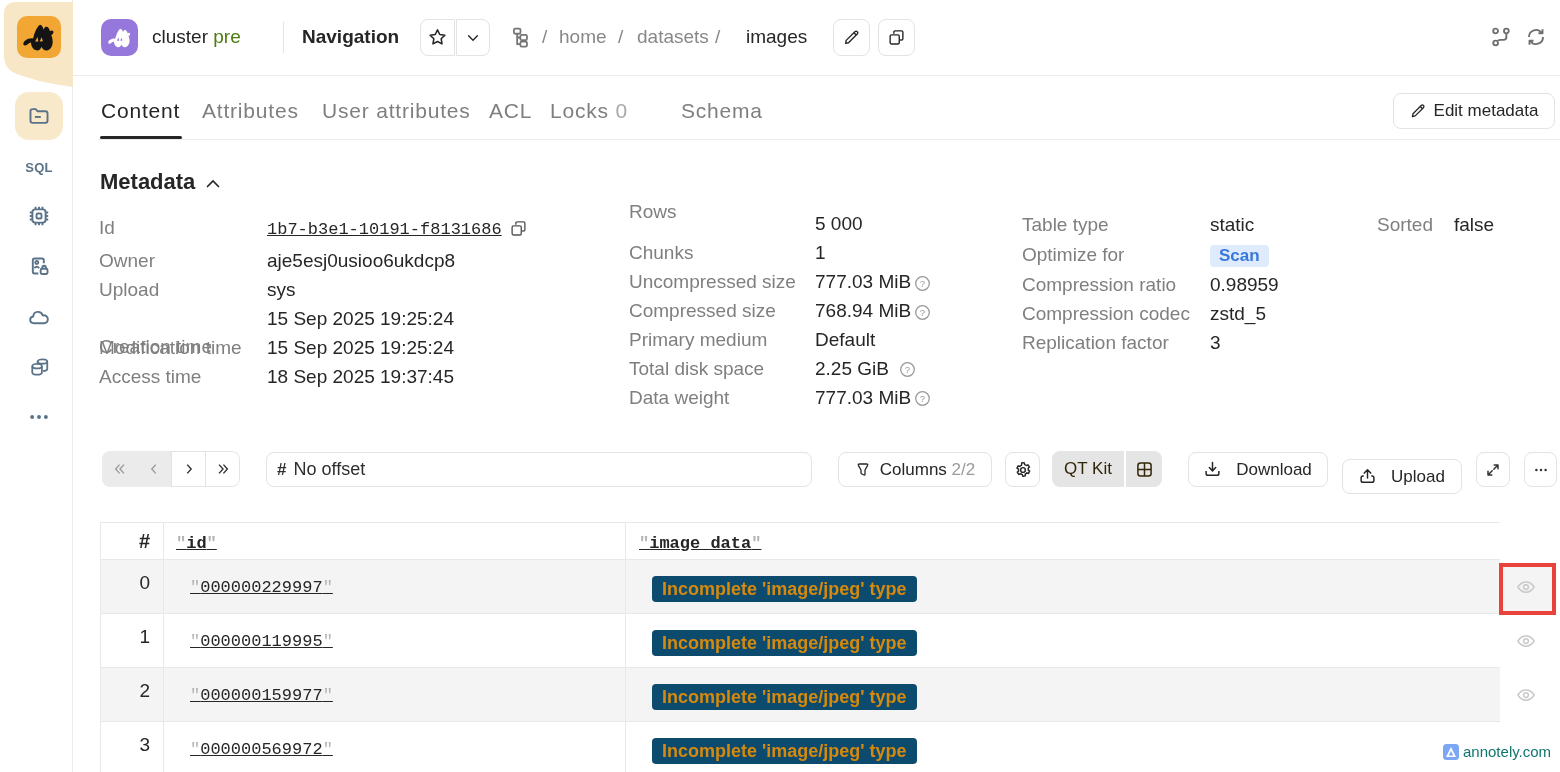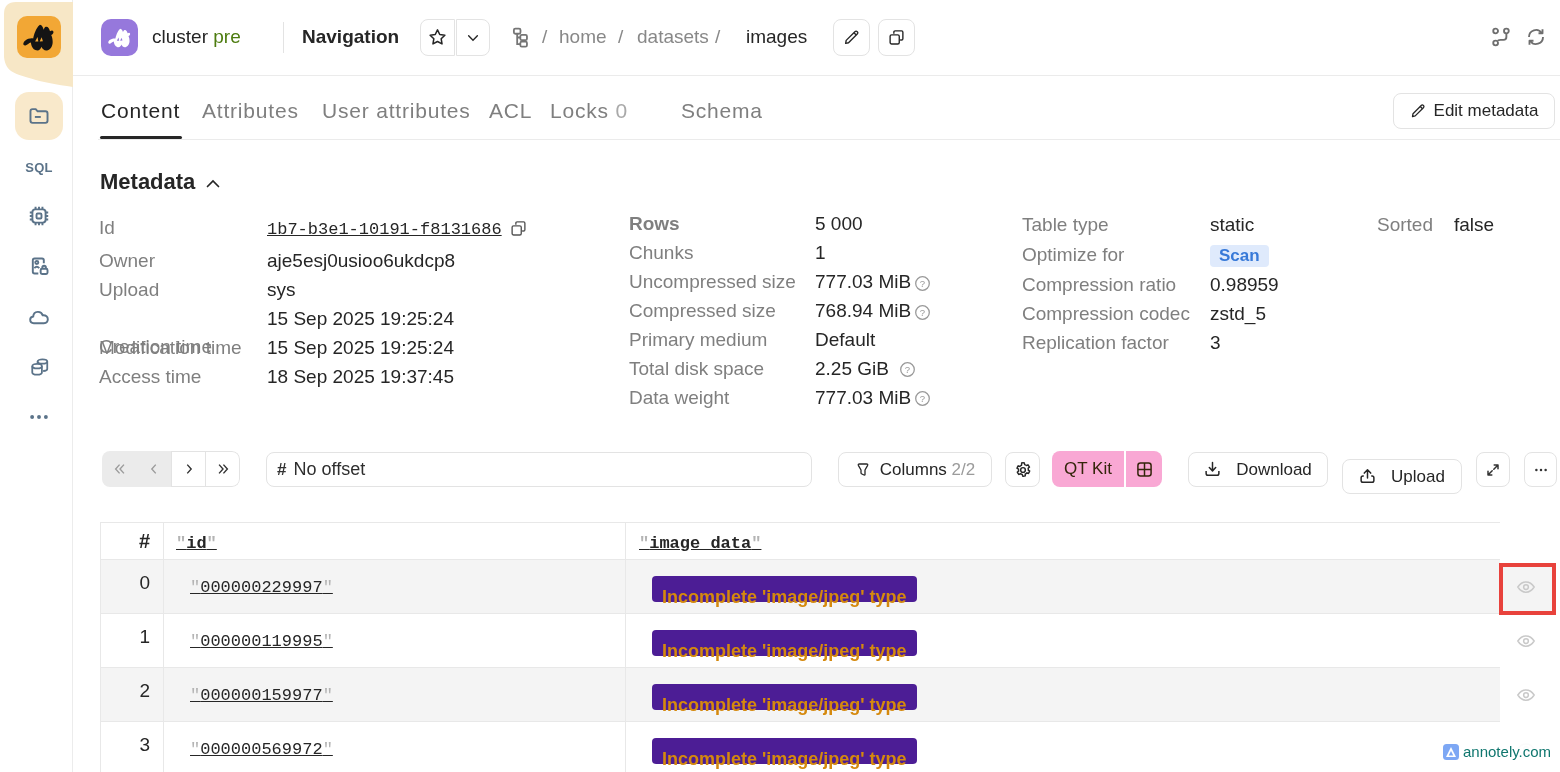--- a/index.html
+++ b/index.html
@@ -26,22 +26,22 @@
 
 .mlabel { position:absolute; font-size:19px; line-height:22px; color:#7f7f7f; }
 .mvalue { position:absolute; font-size:19px; line-height:22px; color:#262626; }
 
 #tbl { position:absolute; left:100px; top:522px; width:1400px; }
 .trow { position:absolute; left:0; width:1400px; }
 .cellline { position:absolute; background:#e8e8e8; }
 .mono { font-family:"Liberation Mono", monospace;text-decoration:underline; }
 .idv { font-size:17px; }
 .q { color:#b4b4b4; }
-.badge { position:absolute; background:#4c1d95; color:#d5890d; font-weight:bold;
-  font-size:18px; border-radius:4px; height:26px; line-height:26px; padding:8px 10px; }
+.badge { position:absolute; background:#0c4a6e; color:#d5890d; font-weight:bold;
+  font-size:18px; border-radius:4px; height:26px; line-height:26px; padding:0 10px; }
 .eye { position:absolute; left:1416px; }
 </style>
 </head>
 <body>
 
 <div id="sidebar"></div>
 <svg id="blob" width="74" height="95" viewBox="0 0 74 95">
   <path d="M16 2 L73 2 L73 87 C 56 84.5 44 82.5 31 78.5 C 17 74 5.5 73 4 57 L 4 14 Q 4 2 16 2 Z" fill="#f7e7c6"></path>
 </svg>
 <div id="logoSq">
@@ -183,21 +183,21 @@
 <div class="mvalue" style="left:267px; top:250px;">aje5esj0usioo6ukdcp8</div>
 <div class="mlabel" style="left:99px; top:279px;">Upload</div>
 <div class="mvalue" style="left:267px; top:279px;">sys</div>
 <div class="mlabel" style="left:99px; top:308px;margin-top:28px;">Creation time</div>
 <div class="mvalue" style="left:267px; top:308px;">15 Sep 2025 19:25:24</div>
 <div class="mlabel" style="left:99px; top:337px;">Modification time</div>
 <div class="mvalue" style="left:267px; top:337px;">15 Sep 2025 19:25:24</div>
 <div class="mlabel" style="left:99px; top:366px;">Access time</div>
 <div class="mvalue" style="left:267px; top:366px;">18 Sep 2025 19:37:45</div>
 
-<div class="mlabel" style="left:629px; top:213px;font-weight:bold;">Rows</div>
+<div class="mlabel" style="left:629px; top:201px;">Rows</div>
 <div class="mvalue" style="left:815px; top:213px;">5 000</div>
 <div class="mlabel" style="left:629px; top:242px;">Chunks</div>
 <div class="mvalue" style="left:815px; top:242px;">1</div>
 <div class="mlabel" style="left:629px; top:271px;">Uncompressed size</div>
 <div class="mvalue" style="left:815px; top:271px;">777.03 MiB</div>
 <svg class="abs help" style="left:914px; top:275px;" width="17" height="17" viewBox="0 0 16 16">
     <circle cx="8" cy="8" r="6.4" fill="none" stroke="#999" stroke-width="1.2"></circle>
     <text x="8" y="11.2" font-size="9" text-anchor="middle" fill="#999" font-family="Liberation Sans">?</text>
   </svg>
 <div class="mlabel" style="left:629px; top:300px;">Compressed size</div>
@@ -270,21 +270,21 @@
   <span style="font-size:17px;">Columns <span style="color:#9b9b9b;">2/2</span></span>
 </div>
 <div class="btn" style="left:1005px; top:452px; width:35px; height:35px;">
   <svg width="18" height="18" viewBox="0 0 16 16" fill="none" stroke="#262626" stroke-width="1.3">
       <circle cx="8" cy="8" r="2.1"></circle>
       <path d="M8 1.5 L9 3.2 L11 3 L11.5 5 L13.5 5.5 L13 7.5 L14.5 8.9 L13.3 10.5 L14 12.4 L12.2 13.3 L12 15.3 Z" opacity="0"></path>
       <path d="M6.9 1.7 Q8 1.4 9.1 1.7 L9.5 3.2 Q10.3 3.5 11 4 L12.5 3.5 Q13.3 4.4 13.7 5.4 L12.6 6.5 Q12.8 7.3 12.7 8.2 L13.9 9 Q13.6 10.1 12.9 11 L11.4 10.6 Q10.8 11.2 10 11.6 L10 13.2 Q8.9 13.6 7.8 13.5 L7.3 12 Q6.5 11.8 5.8 11.3 L4.3 11.9 Q3.5 11.1 3 10 L4.1 8.9 Q3.9 8.1 4 7.2 L2.7 6.4 Q3 5.3 3.7 4.4 L5.2 4.8 Q5.8 4.2 6.6 3.9 Z"></path>
     </svg>
 </div>
 
-<div class="abs" style="left:1052px; top:451px; width:110px; height:36px; border-radius:8px; background:#f9a8d4; display:flex;">
+<div class="abs" style="left:1052px; top:451px; width:110px; height:36px; border-radius:8px; background:#e5e5e5; display:flex;">
   <div style="width:74px; display:flex; align-items:center; justify-content:center; font-size:17px; color:#33250a; border-right:2px solid #fff;">QT Kit</div>
   <div style="flex:1; display:flex; align-items:center; justify-content:center;">
       <svg width="17" height="17" viewBox="0 0 16 16" fill="none" stroke="#33250a" stroke-width="1.4">
         <rect x="1.8" y="1.8" width="12.4" height="12.4" rx="2.4"></rect>
         <path d="M8 1.8 V14.2 M1.8 8 H14.2"></path>
       </svg>
     </div>
 </div>
 
 <div class="btn" style="left:1188px; top:452px; width:140px; height:35px;">

